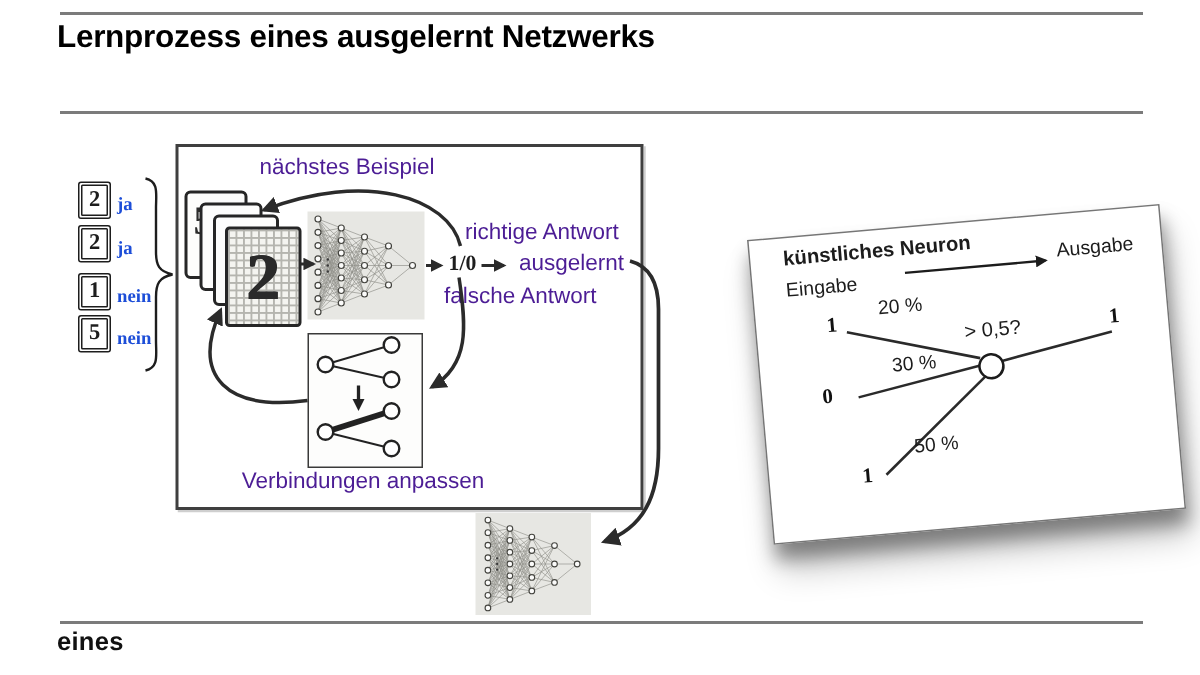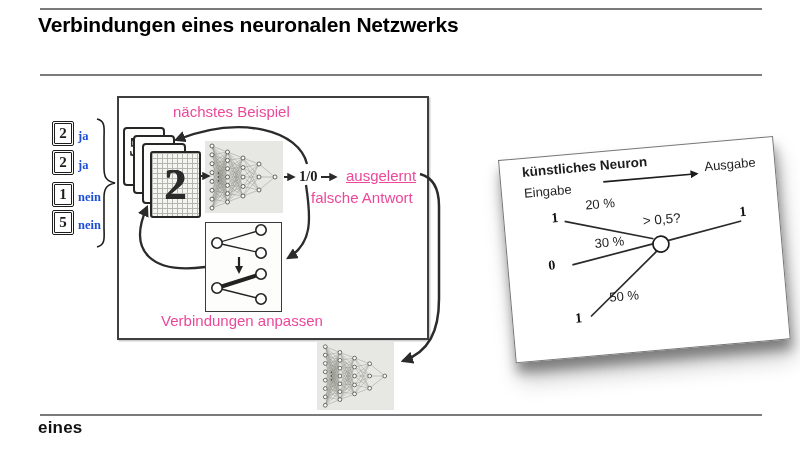--- a/index.html
+++ b/index.html
@@ -26,21 +26,21 @@
   .digit-box::after{content:"";position:absolute;inset:1.2px;border:1px solid #1d1d1d;border-radius:1px;}
   .example-label{
     margin-left:4px;padding-bottom:2px;font-family:"Liberation Serif",serif;
     font-weight:700;font-size:12.5px;color:#1d4ed8;
   }
   
   .outer-box{
     position:absolute;left:117px;top:96px;width:308px;height:240px;
     border:2px solid #3f3f3f;background:transparent;box-shadow:1.5px 1.5px 0 #cfcfcf;
   }
-  .diagram-label{position:absolute;font-size:15px;color:#ec4899;white-space:nowrap;}
+  .diagram-label{position:absolute;font-size:15px;color:#4c1d95;white-space:nowrap;}
   .serif-bold{font-family:"Liberation Serif",serif;font-weight:700;color:#1d1d1d;text-align:center;}
   .card{
     position:absolute;background:#fdfdfc;border:2px solid #262626;border-radius:4px;
     overflow:hidden;
   }
   .card .bdigit{
     position:absolute;font-family:"Liberation Serif",serif;font-weight:700;
     font-size:27px;color:#2c2c2c;
   }
   .card-front{
@@ -74,21 +74,21 @@
   .nc-text{position:absolute;font-size:13px;color:#1c1c1c;white-space:nowrap;}
   .nc-title{font-weight:700;font-size:13.5px;}
   .nc-num{font-family:"Liberation Serif",serif;font-weight:700;font-size:14px;color:#111;}
 </style>
 </head>
 <body>
 
 <div class="slide">
 
   <div class="rule" style="top:8px;"></div>
-  <div class="title">Verbindungen eines neuronalen Netzwerks</div>
+  <div class="title">Lernprozess eines ausgelernt Netzwerks</div>
   <div class="rule" style="top:74px;"></div>
 
   <div class="example-row" style="top:123px;">
     <div class="digit-box">
         <span>2</span>
       </div>
     <span class="example-label">ja</span>
   </div>
   <div class="example-row" style="top:152px;">
     <div class="digit-box">
@@ -258,23 +258,24 @@
         <circle cx="54" cy="23" r="2" fill="#fbfbfa" stroke="#44443f" stroke-width="0.8"></circle>
         <circle cx="54" cy="36" r="2" fill="#fbfbfa" stroke="#44443f" stroke-width="0.8"></circle>
         <circle cx="54" cy="49" r="2" fill="#fbfbfa" stroke="#44443f" stroke-width="0.8"></circle>
         <circle cx="70" cy="36" r="2" fill="#fbfbfa" stroke="#44443f" stroke-width="0.8"></circle>
         <circle cx="13.5" cy="32" r="0.8" fill="#3a3a3a"></circle>
         <circle cx="13.5" cy="36" r="0.8" fill="#3a3a3a"></circle>
         <circle cx="13.5" cy="40" r="0.8" fill="#3a3a3a"></circle>
       </svg>
     </div>
 
+  <div class="diagram-label" style="left:310px;top:146px;">richtige Antwort</div>
   <div class="diagram-label serif-bold" style="left:299px;top:168px;font-size:14.5px;">1/0</div>
-  <div class="diagram-label" style="left:346px;top:167px;text-decoration:underline;">ausgelernt</div>
-  <div class="diagram-label" style="left:311px;top:189px;">falsche Antwort</div>
+  <div class="diagram-label" style="left:346px;top:167px;">ausgelernt</div>
+  <div class="diagram-label" style="left:296px;top:189px;">falsche Antwort</div>
 
   <div class="adjust-box">
     <svg viewBox="0 0 75 88">
       <g stroke="#222" fill="none">
         <line x1="11" y1="20" x2="55" y2="7" stroke-width="1.3"></line>
         <line x1="11" y1="20" x2="55" y2="30" stroke-width="1.3"></line>
         <line x1="11" y1="65" x2="55" y2="51" stroke-width="4"></line>
         <line x1="11" y1="65" x2="55" y2="76" stroke-width="1.3"></line>
         <line x1="33" y1="34" x2="33" y2="46" stroke-width="2.2"></line>
         <path d="M33,51 L29,43 L37,43 Z" fill="#222" stroke="none"></path>

